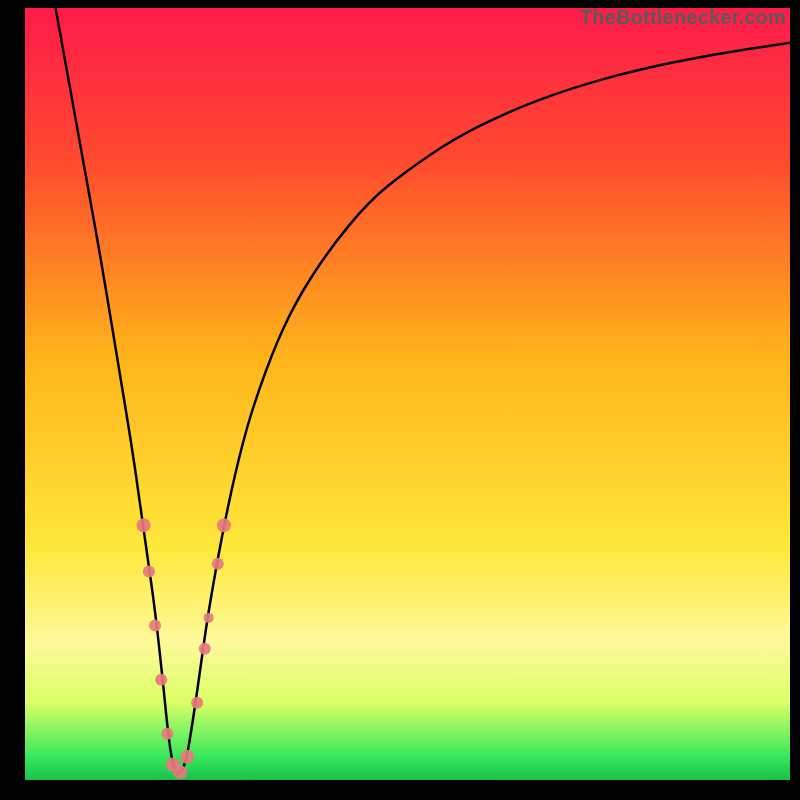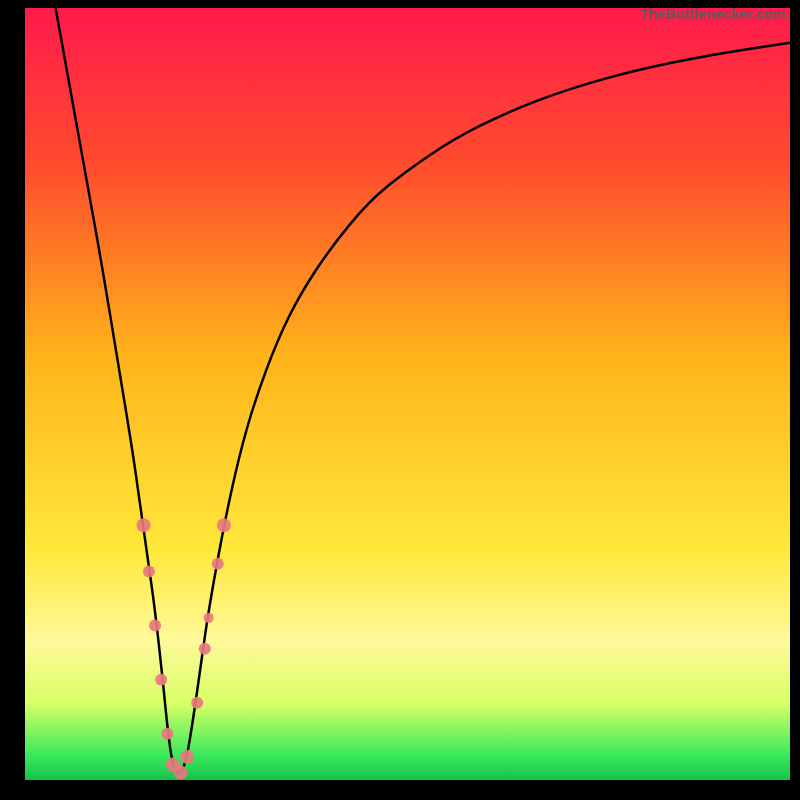--- a/index.html
+++ b/index.html
@@ -24,21 +24,21 @@
   }
   .plot svg {
     display: block;
     width: 100%;
     height: 100%;
   }
   .watermark {
     position: absolute;
     color: #5a5a5a;
     font-weight: 600;
-    font-size: 14px;
+    font-size: 20px;
     letter-spacing: 0.2px;
     white-space: nowrap;
   }
 </style>
 </head>
 <body>
 
 <div class="frame">
   <div class="plot" id="plot" style="left: 25px; top: 8px; width: 765px; height: 772px;">
       <svg viewBox="0 0 765 772" width="765" height="772">

